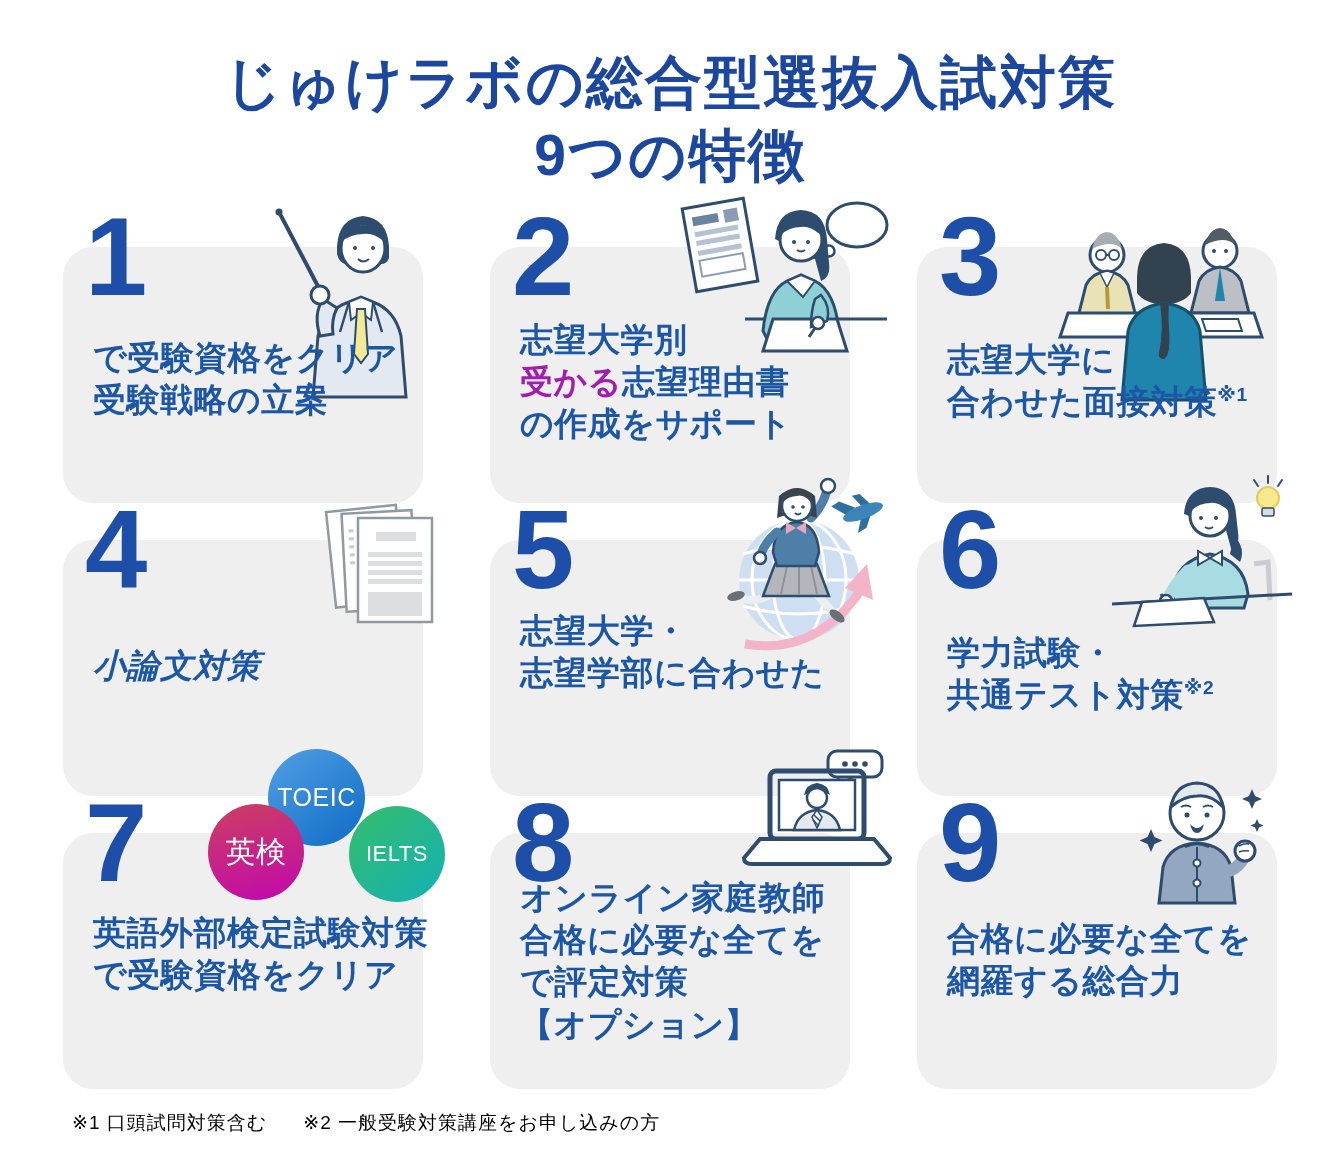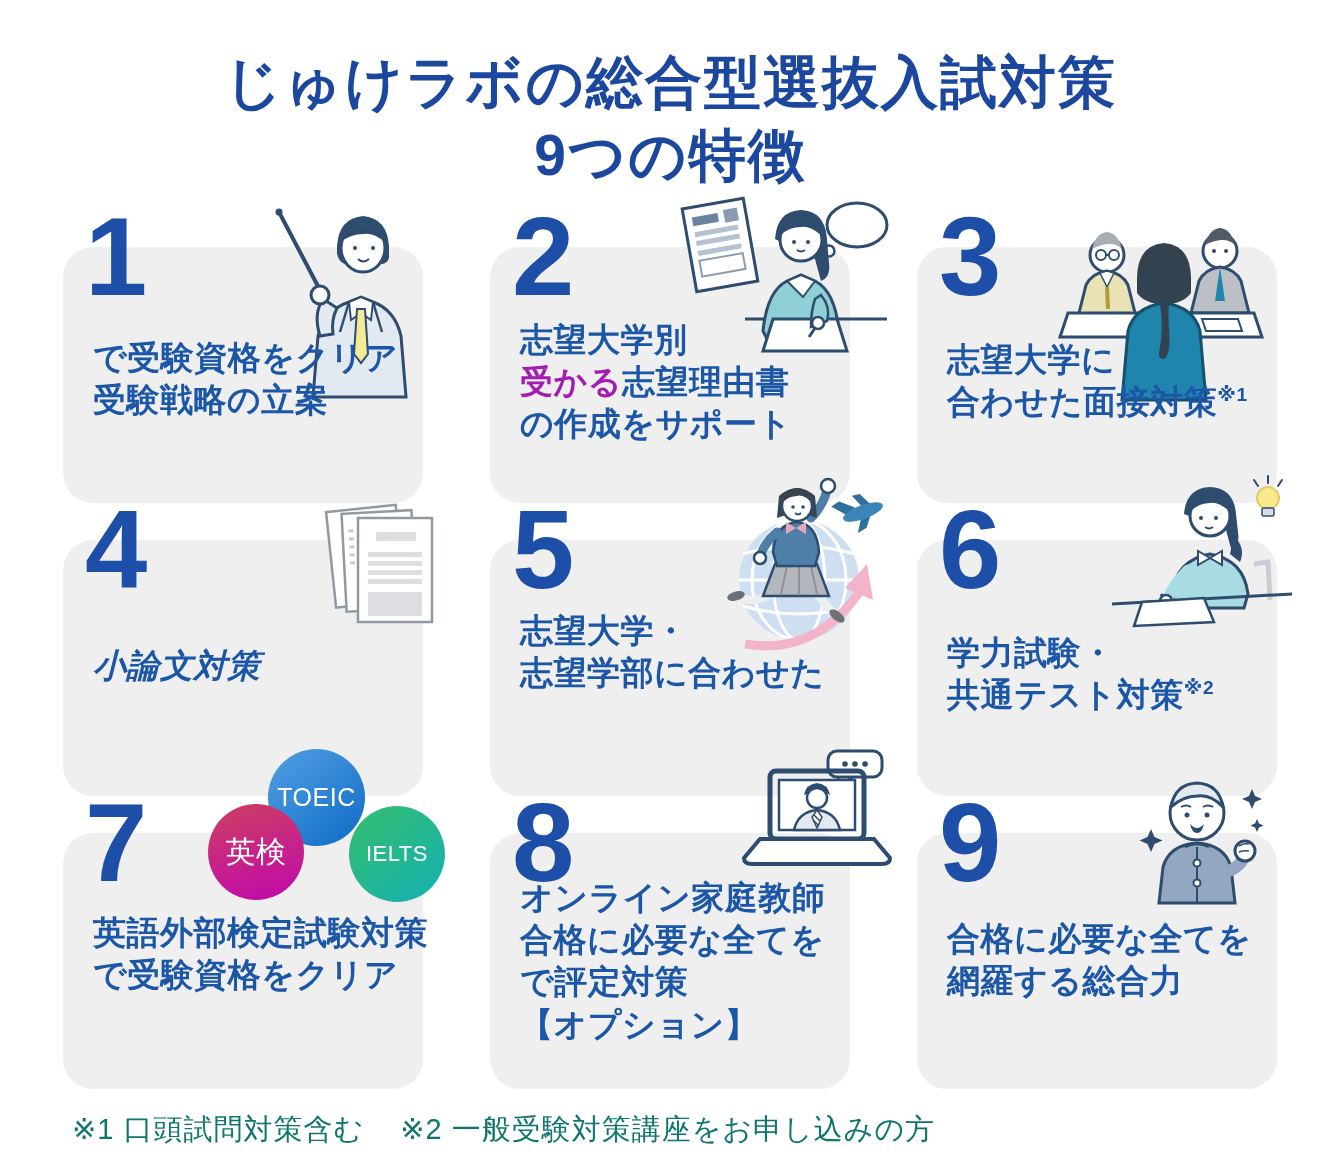--- a/index.html
+++ b/index.html
@@ -47,21 +47,21 @@
   .circ.toeic { width:97px; height:97px; left:205px; top:-84px;
     background:linear-gradient(140deg,#53a0e4 0%,#1470c8 90%); font-size:25px; z-index:1;}
   .circ.eiken { width:96px; height:96px; left:145px; top:-29px;
     background:linear-gradient(165deg,#cc4060 0%,#c20da6 90%); font-size:30px; z-index:2;}
   .circ.ielts { width:96px; height:96px; left:286px; top:-27px;
     background:linear-gradient(140deg,#35bd6b 0%,#17b2ae 90%); font-size:22px; z-index:2;}
 
   
   .foot {
     position:absolute; left:72px; top:1100px;
-    font-size:29px; color:#0f766e; letter-spacing:1px; font-weight:400;
+    font-size:19px; color:#000000; letter-spacing:1px; font-weight:400;
   }
   .foot span { margin-right:36px; }
 </style>
 </head>
 <body>
 
 <div class="page">
 
   <div class="title">
     <div>じゅけラボの総合型選抜入試対策</div>

